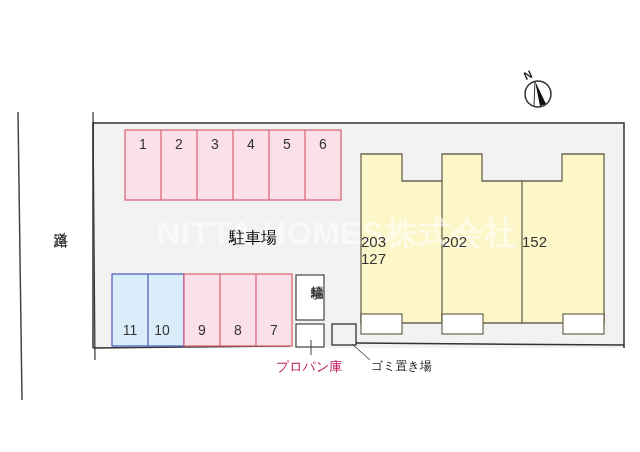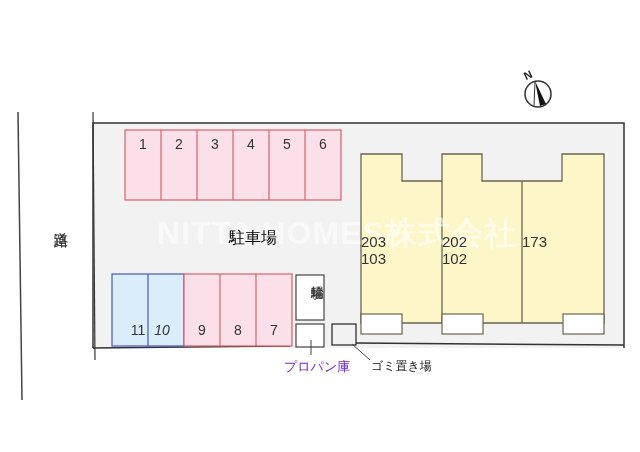--- a/index.html
+++ b/index.html
@@ -7,21 +7,21 @@
          font-family: "DejaVu Sans", "Liberation Sans", sans-serif; }
   svg { position: absolute; left: 0; top: 0; }
   .lbl { position: absolute; color: #222; white-space: nowrap; }
   .num { font-family: "Liberation Sans", sans-serif; font-size: 14px; color: #333;
          position: absolute; text-align: center; }
   .road-label { left: 50px; top: 220px; width: 20px; font-size: 15px; line-height: 18px;
                 writing-mode: vertical-rl; letter-spacing: 1px; color: #333; }
   .parking-label { left: 229px; top: 228px; font-size: 16px; color: #000000; }
   .bike-label { left: 296px; top: 276px; width: 28px; font-size: 13px; line-height: 14px;
                 text-align: center; writing-mode: vertical-rl; color: #333; }
-  .propane-label { left: 284px; top: 358px; font-size: 13px; color: #6d28d9; }
+  .propane-label { left: 276px; top: 358px; font-size: 13px; color: #be185d; }
   .garbage-label { left: 371px; top: 358px; font-size: 12px; color: #111; }
   .unit-text { font-family: "Liberation Sans", sans-serif; font-size: 15px; color: #333;
                text-align: left; line-height: 17px; position: absolute; }
   .watermark { left: 157px; top: 212px; font-size: 32px; font-weight: bold;
                color: rgba(255,255,255,0.55); letter-spacing: 1px;
                font-family: "Liberation Sans", sans-serif; }
   .north-n { left: 524px; top: 69px; font-size: 11px; font-weight: bold; transform: rotate(-25deg);
              font-family: "Liberation Sans", sans-serif; }
 </style>
 </head>
@@ -81,33 +81,32 @@
 <div class="lbl road-label">道路</div>
 <div class="lbl parking-label">駐車場</div>
 
 <div class="num" style="left:125px;top:136px;width:36px;">1</div>
 <div class="num" style="left:161px;top:136px;width:36px;">2</div>
 <div class="num" style="left:197px;top:136px;width:36px;">3</div>
 <div class="num" style="left:233px;top:136px;width:36px;">4</div>
 <div class="num" style="left:269px;top:136px;width:36px;">5</div>
 <div class="num" style="left:305px;top:136px;width:36px;">6</div>
 
-<div class="num" style="left:112px;top:322px;width:52px;">11</div>
-<div class="num" style="left:148px;top:322px;width:28px;font-style:italic;">10</div>
+<div class="num" style="left:112px;top:322px;width:36px;">11</div>
+<div class="num" style="left:148px;top:322px;width:28px;">10</div>
 <div class="num" style="left:184px;top:322px;width:36px;">9</div>
 <div class="num" style="left:220px;top:322px;width:36px;">8</div>
 <div class="num" style="left:256px;top:322px;width:36px;">7</div>
 
 <div class="lbl bike-label">駐輪場</div>
 <div class="lbl propane-label">プロパン庫</div>
 <div class="lbl garbage-label">ゴミ置き場</div>
 
 <div class="unit-text" style="left:361px;top:233px;width:81px;">
   <div>203</div>
-  <div>103</div>
+  <div>127</div>
 </div>
 <div class="unit-text" style="left:442px;top:233px;width:76px;">
   <div>202</div>
-  <div>102</div>
 </div>
 <div class="unit-text" style="left:522px;top:233px;width:82px;">
-  <div>173</div>
+  <div>152</div>
 </div>
 
 </body></html>

